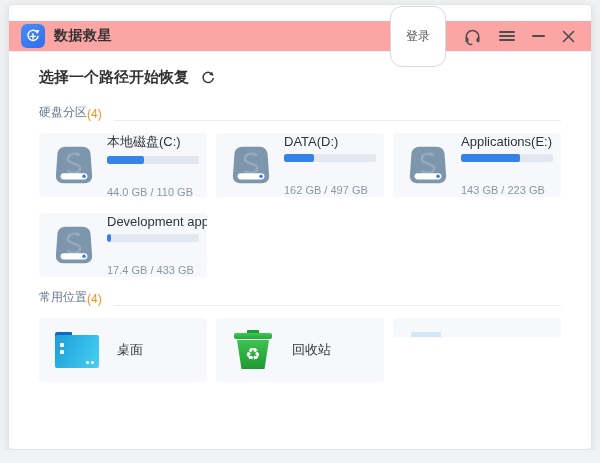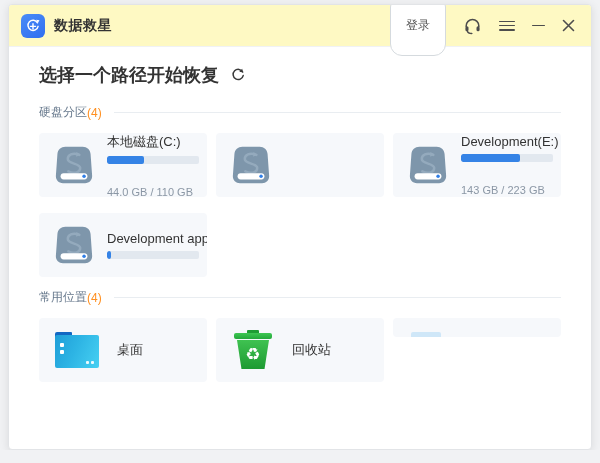--- a/index.html
+++ b/index.html
@@ -11,45 +11,45 @@
     overflow:hidden;
   }
   .window {
     position:absolute; left:8px; top:4px; width:584px; height:446px;
     background:#ffffff; border:1px solid #e2e4e7; border-radius:4px;
     box-shadow:0 2px 10px rgba(0,0,0,0.10);
     overflow:hidden;
   }
   
   .titlebar {
-    height:42px; display:flex; align-items:center; padding:0 16px 0 12px;
-    border-bottom:1px solid #f0f2f5; background:#fef9c3;
+    height:31px; display:flex; align-items:center; padding:0 16px 0 12px;
+    border-bottom:1px solid #f0f2f5; background:#fca5a5;margin-top:16px;
   }
   .logo {
     width:24px; height:24px; border-radius:6px;
     background:linear-gradient(145deg,#4a8cf7,#2f6ef0);
     display:flex; align-items:center; justify-content:center; flex:0 0 auto;
   }
   .app-name { margin-left:9px; font-size:14px; font-weight:bold; color:#333; letter-spacing:0.5px; }
   .tb-spacer { flex:1; }
   .login-btn {
     border:1px solid #d5dade; border-radius:12px; background:#fff;
     font-size:12px; color:#555; padding:21px 15px; cursor:pointer;
     font-family:inherit;
   }
   .tb-icon { margin-left:17px; display:flex; align-items:center; cursor:pointer; color:#4d4d4d; }
   .menu-lines { display:flex; flex-direction:column; justify-content:space-between; width:16px; height:10px; }
   .menu-lines i { display:block; height:1.6px; background:#4d4d4d; border-radius:1px; }
   .min-line { width:13px; height:1.8px; background:#4d4d4d; border-radius:1px; }
   
   .content { padding:16px 30px 0 30px; }
   .heading-row { display:flex; align-items:center; }
-  .heading { font-size:18px; font-weight:bold; color:#333; }
+  .heading { font-size:15px; font-weight:bold; color:#333; }
   .refresh { margin-left:12px; display:flex; align-items:center; cursor:pointer; }
-  .section-row { display:flex; align-items:center; margin-top:17px; }
+  .section-row { display:flex; align-items:flex-end; margin-top:17px; }
   .section-label { font-size:12px; color:#66788c; white-space:nowrap; }
   .section-count { font-size:12px; color:#ff8f1f; }
   .section-line { flex:1; height:1px; background:#e9edf1; margin-left:12px; }
   .grid { display:grid; grid-template-columns:repeat(3,1fr); gap:16px 9px; margin-top:12px; }
   .card {
     background:#f6f8fb; border-radius:4px; height:64px;
     display:flex; align-items:center; padding-left:12px; cursor:pointer; overflow:hidden;
   }
   .drive-ic { flex:0 0 46px; height:46px; }
   .p-info { margin-left:10px; flex:1; min-width:0; }
@@ -170,42 +170,50 @@
           <div class="p-bar">
               <div class="p-fill" style="width: 40%;"></div>
             </div>
           <div class="p-size">44.0 GB / 110 GB</div>
         </div>
       </div>
       <div class="card">
         <svg class="drive-ic">
             <use href="#drive"></use>
           </svg>
-      </div>
-      <div class="card">
-        <svg class="drive-ic">
-            <use href="#drive"></use>
-          </svg>
-        <div class="p-info">
-          <div class="p-name">Development(E:)</div>
+        <div class="p-info">
+          <div class="p-name">DATA(D:)</div>
+          <div class="p-bar">
+              <div class="p-fill" style="width: 33%;"></div>
+            </div>
+          <div class="p-size">162 GB / 497 GB</div>
+        </div>
+      </div>
+      <div class="card">
+        <svg class="drive-ic">
+            <use href="#drive"></use>
+          </svg>
+        <div class="p-info">
+          <div class="p-name">Applications(E:)</div>
           <div class="p-bar">
               <div class="p-fill" style="width: 64%;"></div>
             </div>
           <div class="p-size">143 GB / 223 GB</div>
         </div>
       </div>
       <div class="card">
         <svg class="drive-ic">
             <use href="#drive"></use>
           </svg>
         <div class="p-info">
           <div class="p-name">Development apps(F:)</div>
           <div class="p-bar">
               <div class="p-fill" style="width: 4%;"></div>
             </div>
+          <div class="p-size">17.4 GB / 433 GB</div>
         </div>
       </div>
     </div>
 
     <div class="section-row" style="margin-top:12px;">
       <span class="section-label">常用位置</span>
         <span class="section-count">(4)</span>
       <span class="section-line"></span>
     </div>
 

